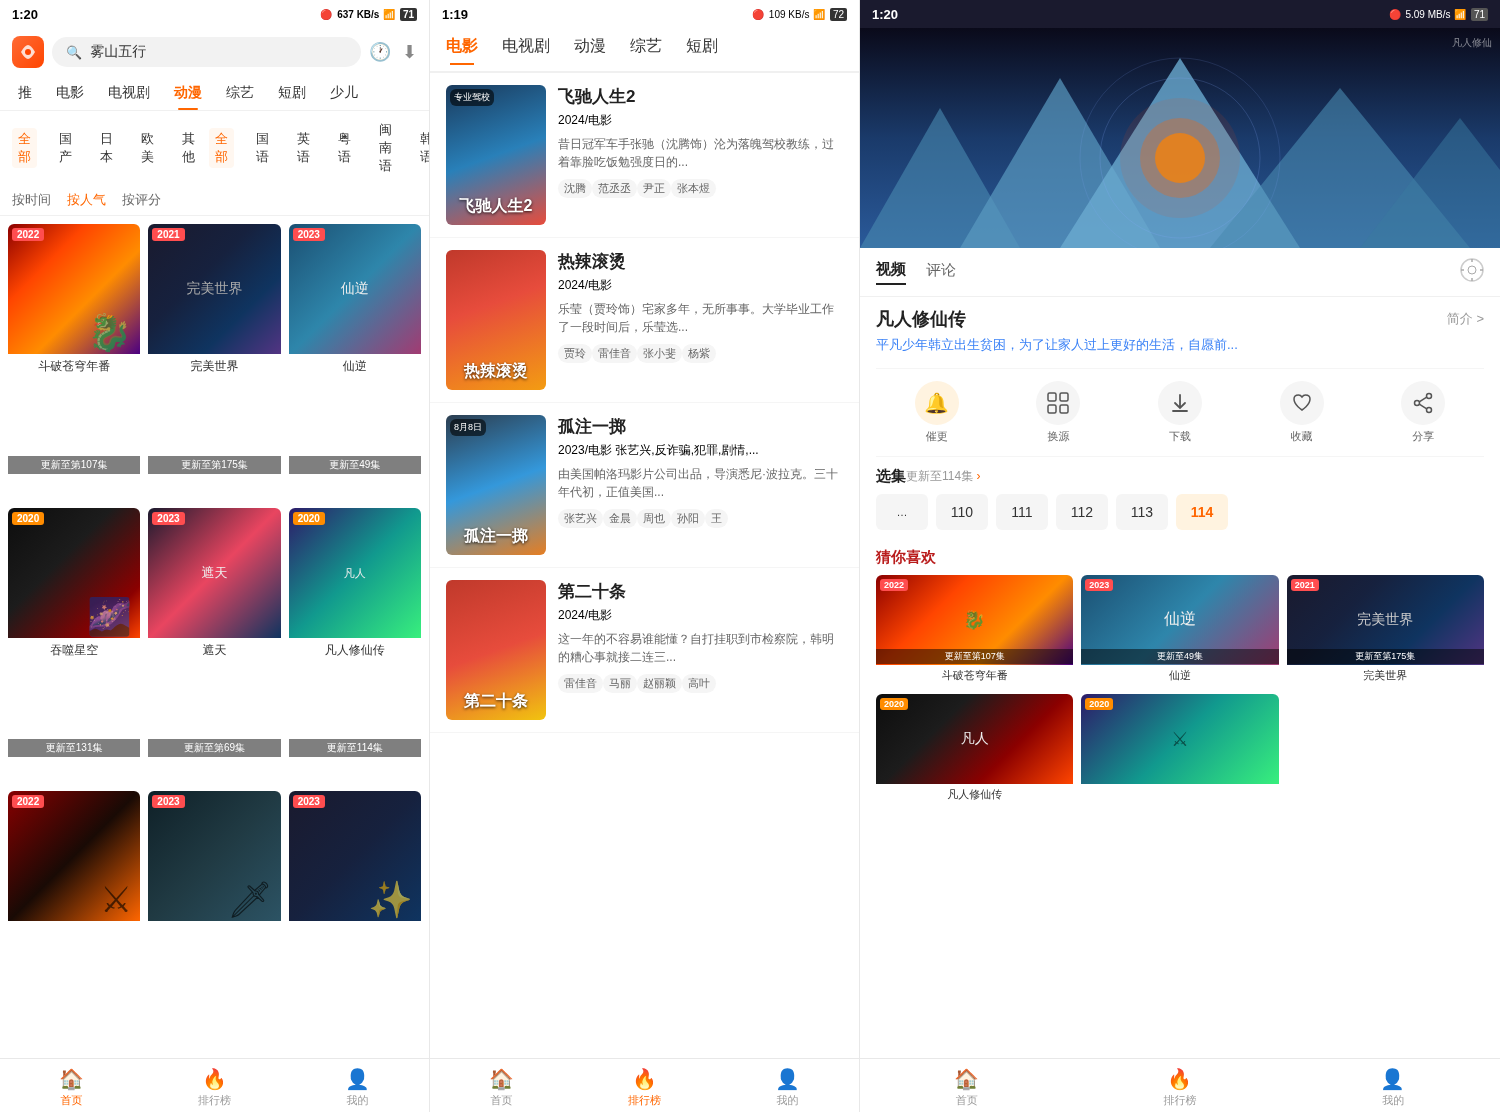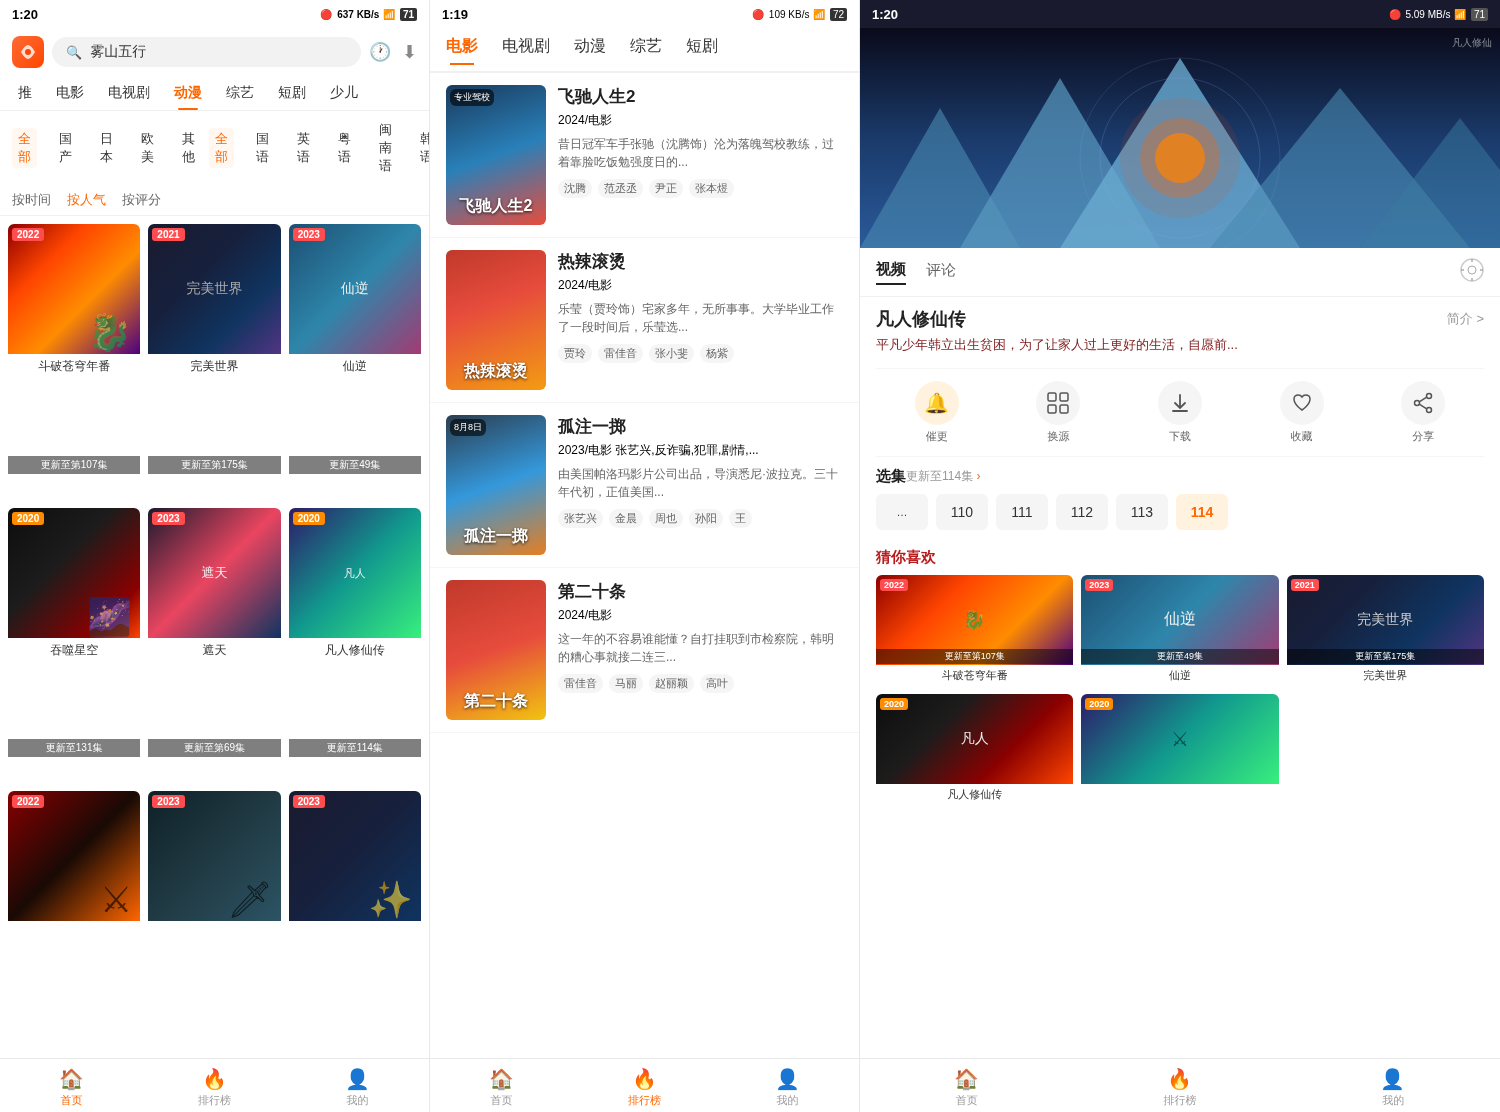--- a/index.html
+++ b/index.html
@@ -302,21 +302,21 @@
       color: white;
       font-size: 16px;
       font-weight: bold;
       text-shadow: 0 1px 3px rgba(0,0,0,0.8);
     }
 
     .movie-info { flex: 1; }
     .movie-title { font-size: 17px; font-weight: 700; color: #222; margin-bottom: 4px; }
     .movie-meta { font-size: 12px; color: #000000; margin-bottom: 6px; }
     .movie-desc { font-size: 12px; color: #666; line-height: 1.5; margin-bottom: 8px; display: -webkit-box; -webkit-line-clamp: 3; -webkit-box-orient: vertical; overflow: hidden; }
-    .movie-cast { display: flex; gap: 6px; flex-wrap: wrap; }
+    .movie-cast { display: flex; flex-wrap: wrap; }
     .cast-tag { font-size: 11px; color: #666; background: #f5f5f5; padding: 2px 6px; border-radius: 10px; }
 
     .p2-bottom-nav {
       display: flex;
       border-top: 1px solid #e8e8e8;
       padding: 8px 0 4px;
     }
     .p2-bottom-item {
       flex: 1;
       display: flex;
@@ -401,21 +401,21 @@
       display: flex;
       align-items: center;
       justify-content: space-between;
       padding: 10px 0 4px;
     }
     .p3-title { font-size: 18px; font-weight: 700; color: #222; }
     .p3-intro-link { font-size: 13px; color: #999; cursor: pointer; }
 
     .p3-desc {
       font-size: 13px;
-      color: #7f1d1d;
+      color: #3b82f6;
       line-height: 1.6;
       padding-bottom: 12px;
       border-bottom: 1px solid #f5f5f5;
     }
 
     .actions-row {
       display: flex;
       justify-content: space-around;
       padding: 12px 0;
       border-bottom: 1px solid #f5f5f5;

